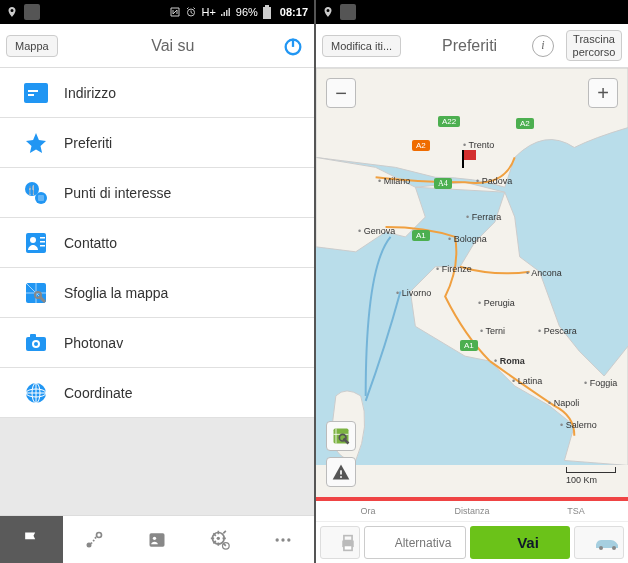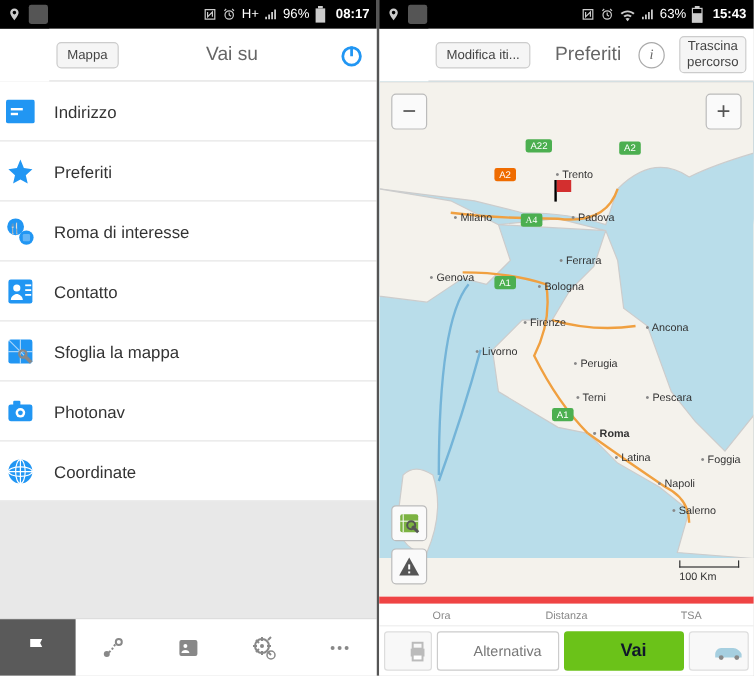--- a/index.html
+++ b/index.html
@@ -9,32 +9,32 @@
 
   
   .statusbar { height: 24px; background: #000; color: #fff; display: flex; align-items: center; padding: 0 6px; font-size: 11px; }
   .statusbar .sb-left { display: flex; gap: 6px; align-items: center; }
   .statusbar .sb-right { margin-left: auto; display: flex; gap: 4px; align-items: center; }
   .statusbar svg { fill: #ccc; }
   .sb-app { width: 16px; height: 16px; background: #555; border-radius: 2px; }
   .clock { font-weight: bold; margin-left: 4px; }
 
   
-  .header { height: 44px; background: #fff; display: flex; align-items: center; border-bottom: 1px solid #ddd; margin-left: 41px; }
+  .header { height: 44px; background: #fff; display: flex; align-items: center; border-bottom: 1px solid #ddd; }
   .hbtn { background: #f5f5f5; border: 1px solid #ccc; border-radius: 4px; padding: 4px 8px; font-size: 11px; color: #444; margin: 0 6px; cursor: pointer; }
   .htitle { flex: 1; text-align: center; font-size: 16px; color: #666; }
   .power { width: 22px; height: 22px; margin: 0 10px 0 0; }
   .power svg { stroke: #2196f3; }
 
   
   .info-btn { width: 22px; height: 22px; border: 1px solid #aaa; border-radius: 50%; display: flex; align-items: center; justify-content: center; font-size: 12px; color: #666; margin-right: 6px; font-style: italic; font-family: serif; }
 
   
   .list { flex: 1; background: #e8e8e8; overflow: hidden; }
-  .list-item { height: 50px; background: #fff; display: flex; align-items: center; padding: 0 5px; border-bottom: 1px solid #e0e0e0; cursor: pointer; }
+  .list-item { height: 50px; background: #fff; display: flex; align-items: center; padding: 0 24px; border-bottom: 1px solid #e0e0e0; cursor: pointer; }
   .list-item .icon { width: 24px; height: 24px; margin-right: 16px; display: flex; align-items: center; justify-content: center; }
   .list-item .label { font-size: 14px; color: #333; }
 
   
   .bottombar { height: 48px; background: #fff; border-top: 1px solid #ddd; display: flex; }
   .bb-item { flex: 1; display: flex; align-items: center; justify-content: center; cursor: pointer; }
   .bb-item.active { background: #5a5a5a; }
   .bb-item.active svg { fill: #fff; }
   .bb-item svg { fill: #888; }
 
@@ -50,21 +50,21 @@
 
   .city { position: absolute; font-size: 9px; color: #333; white-space: nowrap; }
   .road-badge { position: absolute; font-size: 8px; background: #4caf50; color: #fff; padding: 1px 4px; border-radius: 2px; }
   .road-badge.orange { background: #ef6c00; }
   .flag-marker { position: absolute; }
   .flag-marker .pole { width: 2px; height: 18px; background: #000; }
   .flag-marker .flag-cloth { width: 12px; height: 10px; background: #d32f2f; position: absolute; top: 0; left: 2px; }
   .italy-outline { position: absolute; inset: 0; }
 
   
-  .stats { height: 24px; display: flex; border-top: 6px solid #ef4444; background: #fff; }
+  .stats { height: 24px; display: flex; border-top: 4px solid #ef4444; background: #fff; }
   .stat { flex: 1; text-align: center; font-size: 9px; color: #888; padding-top: 5px; }
 
   
   .actions { height: 42px; display: flex; background: #fff; border-top: 1px solid #eee; padding: 4px; gap: 4px; }
   .act { display: flex; align-items: center; justify-content: center; border-radius: 3px; padding-left: 16px; }
   .act-icon { width: 40px; background: #f8f8f8; border: 1px solid #ddd; }
   .act-alt { flex: 1; background: #fff; border: 1px solid #ccc; font-size: 12px; color: #777; cursor: pointer; }
   .act-go { flex: 1; background: #6bc219; color: #0f172a; font-size: 15px; font-weight: bold; cursor: pointer; }
   .act-car { width: 50px; background: #f8f8f8; border: 1px solid #ddd; }
 </style>
@@ -133,21 +133,21 @@
     </div>
     <div class="list-item">
       <span class="icon">
           <svg width="24" height="24" viewBox="0 0 24 24">
             <circle cx="8" cy="8" r="7" fill="#2196f3"></circle>
             <text x="8" y="12" font-size="9" fill="#fff" text-anchor="middle" font-family="Arial">🍴</text>
             <circle cx="17" cy="17" r="6" fill="#2196f3"></circle>
             <rect x="14" y="14" width="6" height="6" rx="1" fill="#fff" opacity="0.3"></rect>
           </svg>
         </span>
-      <span class="label">Roma di interesse</span>
+      <span class="label">Punti di interesse</span>
     </div>
     <div class="list-item">
       <span class="icon">
           <svg width="24" height="24" viewBox="0 0 24 24">
             <rect x="2" y="2" width="20" height="20" rx="2" fill="#2196f3"></rect>
             <circle cx="9" cy="9" r="3" fill="#fff"></circle>
             <path d="M4 19c0-3 3-5 5-5s5 2 5 5" fill="#fff"></path>
             <rect x="16" y="6" width="5" height="1.5" fill="#fff"></rect>
             <rect x="16" y="10" width="5" height="1.5" fill="#fff"></rect>
             <rect x="16" y="14" width="5" height="1.5" fill="#fff"></rect>
@@ -228,43 +228,20 @@
   </div>
 </div>
 
 <div class="phone">
   <div class="statusbar">
     <div class="sb-left">
       <svg width="12" height="12" viewBox="0 0 24 24">
           <path d="M12 2C8 2 5 5 5 9c0 5 7 13 7 13s7-8 7-13c0-4-3-7-7-7zm0 10a3 3 0 110-6 3 3 0 010 6z"></path>
         </svg>
       <div class="sb-app"></div>
-    </div>
-    <div class="sb-right">
-      <svg width="12" height="12" viewBox="0 0 24 24">
-          <path d="M4 4h16v16H4z" fill="none" stroke="#ccc" stroke-width="2"></path>
-          <path d="M8 8v8l8-8v8" stroke="#ccc" stroke-width="2" fill="none"></path>
-        </svg>
-      <svg width="12" height="12" viewBox="0 0 24 24">
-          <circle cx="12" cy="13" r="7" fill="none" stroke="#ccc" stroke-width="2"></circle>
-          <path d="M12 9v4l3 2M4 6l3-3M20 6l-3-3" stroke="#ccc" stroke-width="2" fill="none"></path>
-        </svg>
-      <svg width="14" height="12" viewBox="0 0 24 20">
-          <path d="M12 20l-3-4c2-1 4-1 6 0zM6 12c4-3 8-3 12 0l-2 2c-3-2-5-2-8 0zM2 8c6-5 14-5 20 0l-2 2c-5-4-11-4-16 0z"></path>
-        </svg>
-      <svg width="12" height="12" viewBox="0 0 24 24">
-          <path d="M2 20h3v-4H2zm5 0h3v-8H7zm5 0h3V8h-3zm5 0h3V4h-3z"></path>
-        </svg>
-      <span>63%</span>
-      <svg width="10" height="14" viewBox="0 0 10 14">
-          <rect x="1" y="2" width="8" height="12" fill="none" stroke="#ccc"></rect>
-          <rect x="1" y="6" width="8" height="8" fill="#ccc"></rect>
-          <rect x="3" y="0" width="4" height="2" fill="#ccc"></rect>
-        </svg>
-      <span class="clock">15:43</span>
     </div>
   </div>
 
   <div class="header">
     <button class="hbtn">Modifica iti...</button>
     <div class="htitle">Preferiti</div>
     <div class="info-btn">i</div>
     <button class="hbtn" style="line-height:1.1; text-align:center; width:56px; padding:2px 2px;">Trascina percorso</button>
   </div>
 
@@ -291,21 +268,21 @@
     <div id="cities">
         <span class="city" style="left: 62px; top: 108px;"><span style="color:#888">•</span> Milano</span>
         <span class="city" style="left: 147px; top: 72px;"><span style="color:#888">•</span> Trento</span>
         <span class="city" style="left: 160px; top: 108px;"><span style="color:#888">•</span> Padova</span>
         <span class="city" style="left: 42px; top: 158px;"><span style="color:#888">•</span> Genova</span>
         <span class="city" style="left: 150px; top: 144px;"><span style="color:#888">•</span> Ferrara</span>
         <span class="city" style="left: 132px; top: 166px;"><span style="color:#888">•</span> Bologna</span>
         <span class="city" style="left: 120px; top: 196px;"><span style="color:#888">•</span> Firenze</span>
         <span class="city" style="left: 80px; top: 220px;"><span style="color:#888">•</span> Livorno</span>
         <span class="city" style="left: 162px; top: 230px;"><span style="color:#888">•</span> Perugia</span>
-        <span class="city" style="left: 210px; top: 200px; margin-left: 12px;"><span style="color:#888">•</span> Ancona</span>
+        <span class="city" style="left: 210px; top: 200px;"><span style="color:#888">•</span> Ancona</span>
         <span class="city" style="left: 222px; top: 258px;"><span style="color:#888">•</span> Pescara</span>
         <span class="city" style="left: 164px; top: 258px;"><span style="color:#888">•</span> Terni</span>
         <span class="city" style="left: 178px; top: 288px; font-weight: bold;"><span style="color:#888">•</span> Roma</span>
         <span class="city" style="left: 196px; top: 308px;"><span style="color:#888">•</span> Latina</span>
         <span class="city" style="left: 232px; top: 330px;"><span style="color:#888">•</span> Napoli</span>
         <span class="city" style="left: 268px; top: 310px;"><span style="color:#888">•</span> Foggia</span>
         <span class="city" style="left: 244px; top: 352px;"><span style="color:#888">•</span> Salerno</span>
       </div>
     <div id="roads">
         <span class="road-badge orange" style="left: 96px; top: 72px;">A2</span>

